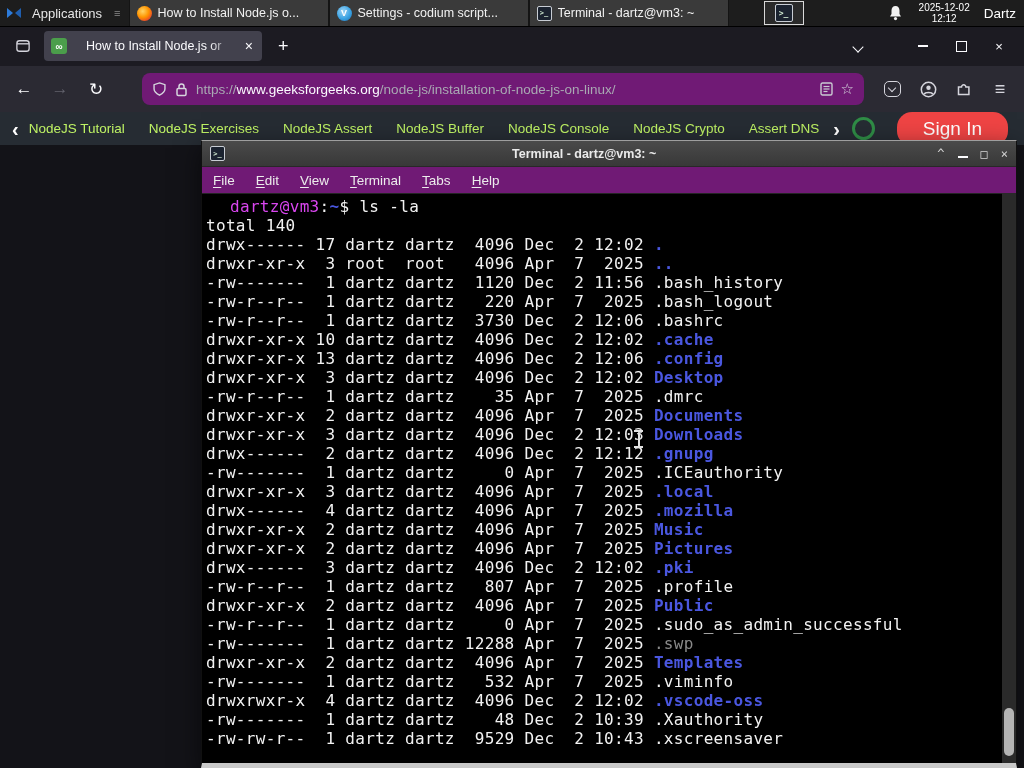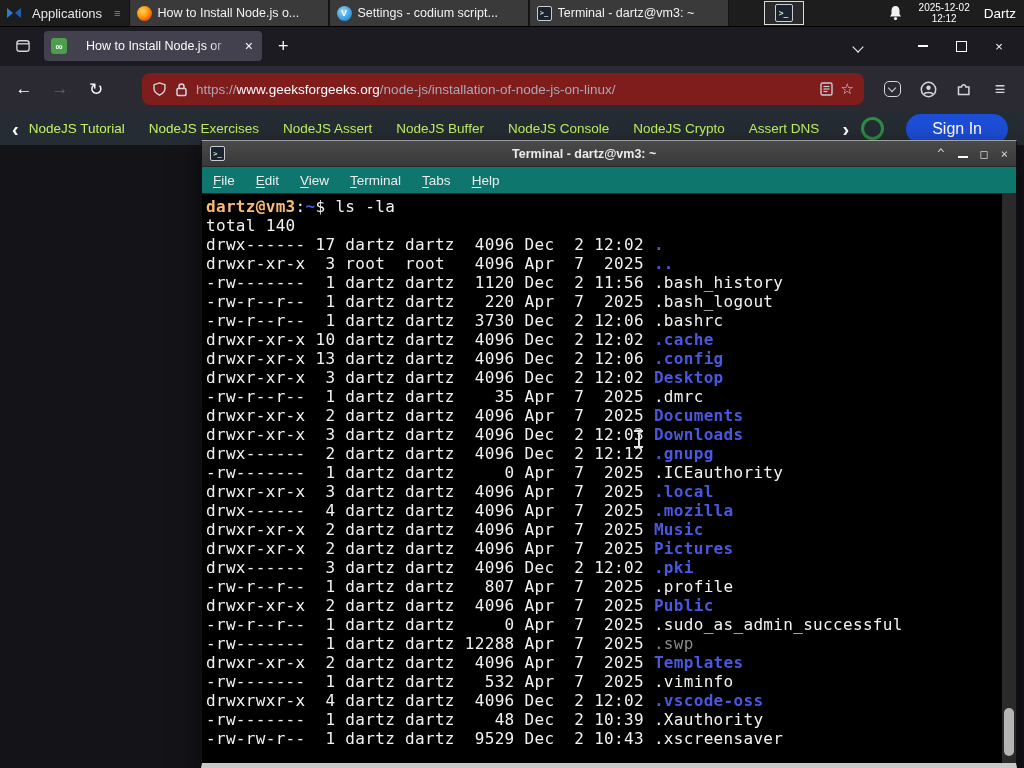--- a/index.html
+++ b/index.html
@@ -48,63 +48,63 @@
     transform:rotate(45deg);margin-top:-3px;}
   .tab-overflow{background:none;border:none;margin-right:40px;cursor:default;}
   .winctl{display:flex;align-items:center;gap:8px;margin-right:10px;}
   .winctl button{background:none;border:none;color:#fbfbfe;width:30px;height:26px;font-size:13px;cursor:default;
     display:flex;align-items:center;justify-content:center;}
   .minbar{display:inline-block;width:10px;height:1.6px;background:#fbfbfe;}
   .maxbox{display:inline-block;width:9px;height:9px;border:1.6px solid #fbfbfe;}
   .toolbar{height:46px;background:#2b2a33;display:flex;align-items:center;padding:0 8px;gap:4px;}
   .navb{background:none;border:none;color:#fbfbfe;font-size:17px;width:32px;height:30px;cursor:default;}
   .navb.dim{color:#62626d;}
-  .urlbar{flex:1;height:32px;margin:0 8px 0 26px;background:#7f1d1d;border-radius:8px;
+  .urlbar{flex:1;height:32px;margin:0 8px 0 26px;background:#701a75;border-radius:8px;
     display:flex;align-items:center;padding:0 10px;gap:8px;min-width:0;}
   .url{flex:1;font-size:13.5px;white-space:nowrap;overflow:hidden;min-width:0;}
   .url .dimtxt{color:#a9a9b3;}
   .url .brtxt{color:#fbfbfe;}
   .star{color:#d5d5dd;font-size:15px;}
   .tool-ic{background:none;border:none;display:flex;align-items:center;justify-content:center;
     width:32px;height:30px;cursor:default;}
   .pocketsq{width:15px;height:14px;border:1.6px solid #d5d5dd;border-radius:5px;
     display:flex;align-items:center;justify-content:center;}
   .pocketsq .chev{width:5px;height:5px;margin-top:-2px;border-color:#d5d5dd;}
   .hamb{color:#d5d5dd;font-size:18px;}
   
   .sitenav{height:33px;background:#262c33;display:flex;align-items:center;padding:0 12px;gap:0;
     border-bottom:1px solid #1b2026;}
   .chevL,.chevR{color:#fff;font-size:20px;font-weight:bold;line-height:1;margin-right:10px;}
   .chevR{margin:0 12px 0 2px;}
   .navlinks{display:flex;gap:24px;align-items:center;white-space:nowrap;overflow:hidden;flex:1;}
   .navlink{color:#bef264;font-size:13.5px;cursor:default;}
   .gfg-ring{width:17px;height:17px;border:3px solid #2f8d46;border-radius:50%;margin-right:22px;flex:0 0 auto;}
-  .signin{background:#1d4ed8;color:#fff;border:none;border-radius:15px;font-size:16px;
+  .signin{background:#ef4444;color:#fff;border:none;border-radius:15px;font-size:19px;
     padding:6px 26px;margin-right:4px;cursor:default;}
   .page{position:absolute;left:0;top:119px;right:0;bottom:0;background:#131318;}
   
   .termwin{position:absolute;left:201px;top:140px;width:816px;height:628px;z-index:20;
     box-sizing:border-box;border:1px solid #101010;border-top:1px solid #9e9e9e;border-bottom:5px solid #c9c9c9;
     box-shadow:0 8px 24px rgba(0,0,0,.55);display:flex;flex-direction:column;background:#000;}
   .t-titlebar{height:25px;background:linear-gradient(#4a4a4a,#383838);display:flex;align-items:center;
     padding:0 8px;flex:0 0 auto;border-bottom:1px solid #282828;}
   .t-titlebar .termic{margin-right:6px;}
   .t-title{flex:1;text-align:center;color:#eaeaea;font-weight:bold;font-size:12.5px;
     font-family:"DejaVu Sans",​"Liberation Sans",sans-serif;}
   .t-ctl{display:flex;gap:13px;align-items:center;}
   .t-ctl button{background:none;border:none;color:#d5d5d5;font-size:12px;padding:0;cursor:default;
     font-family:"DejaVu Sans Mono",monospace;}
-  .t-menubar{height:26px;background:#0f766e;display:flex;align-items:center;gap:21px;
+  .t-menubar{height:26px;background:#701a75;display:flex;align-items:center;gap:21px;
     padding-left:11px;flex:0 0 auto;border-bottom:1px solid #242424;}
   .menuitem{color:#ececec;font-size:13.5px;cursor:default;}
   .menuitem::first-letter{text-decoration:underline;text-underline-offset:2px;}
   .t-body{position:relative;flex:1;background:#000;overflow:hidden;padding:3px 16px 0 4px;
     font-family:"DejaVu Sans Mono",monospace;font-size:16px;letter-spacing:0.32px;line-height:19px;color:#f2f2f2;}
   .tline{white-space:pre;}
-  .c-green{color:#fdba74;font-weight:bold;}
+  .c-green{color:#d946ef;font-weight:normal;margin-left:24px;}
   .c-blue{color:#4a57e0;font-weight:bold;}
   .c-dim{color:#8a8a8a;}
   .t-scroll{position:absolute;right:0;top:52px;bottom:0;width:14px;background:#2a2a2a;}
   .t-scroll .thumb{position:absolute;left:2px;right:2px;bottom:7px;height:48px;background:#b4b4b4;border-radius:5px;}
   
   .ibeam{position:absolute;left:633px;top:429px;width:11px;height:19px;z-index:60;pointer-events:none;}
   .ibeam:before{content:"";position:absolute;left:4.5px;top:2px;bottom:2px;width:2px;background:#e3e3e3;box-shadow:0 0 1px #000;}
   .ibeam:after{content:"";position:absolute;left:1px;right:1px;top:1px;height:2px;background:#e3e3e3;box-shadow:0 16px 0 #e3e3e3,0 0 1px #000;}
   svg{display:block;}
 </style>

